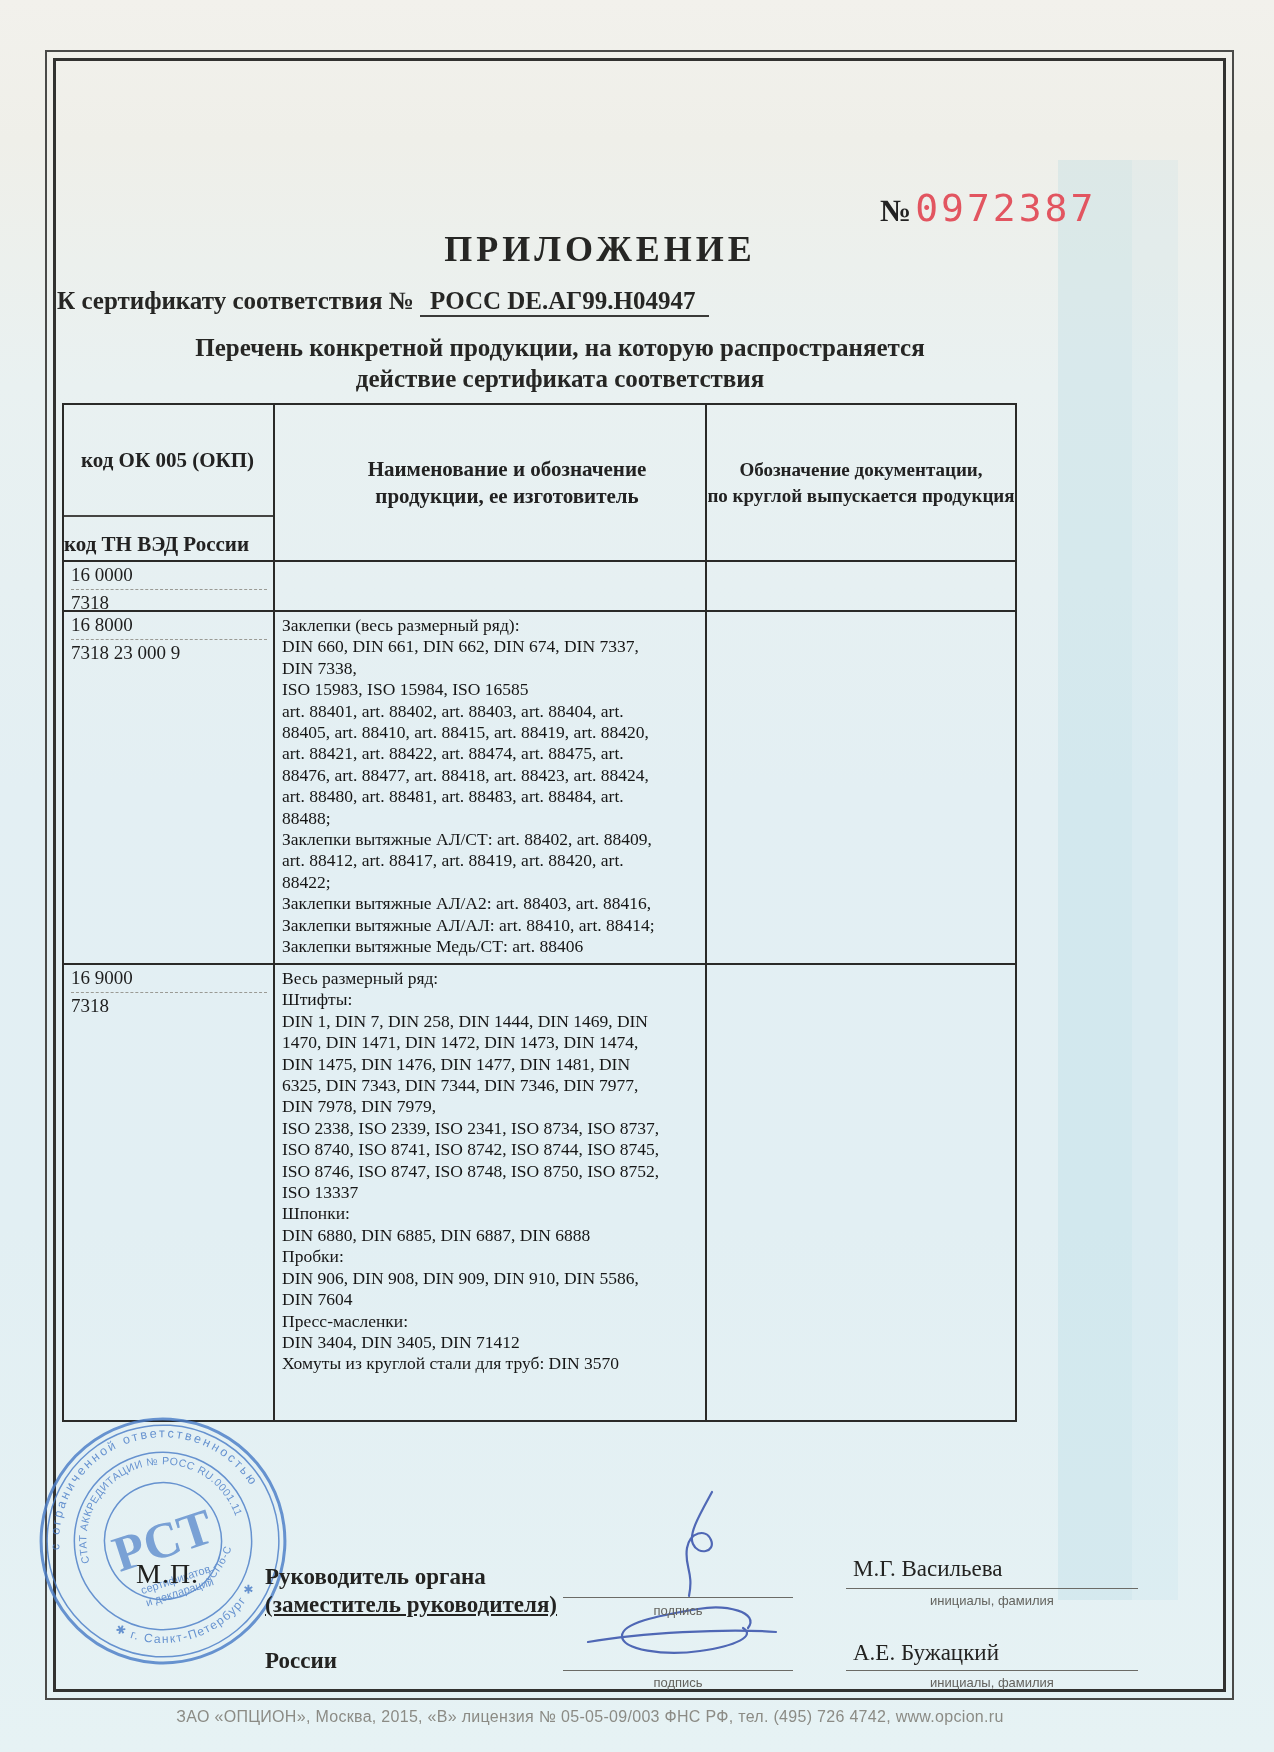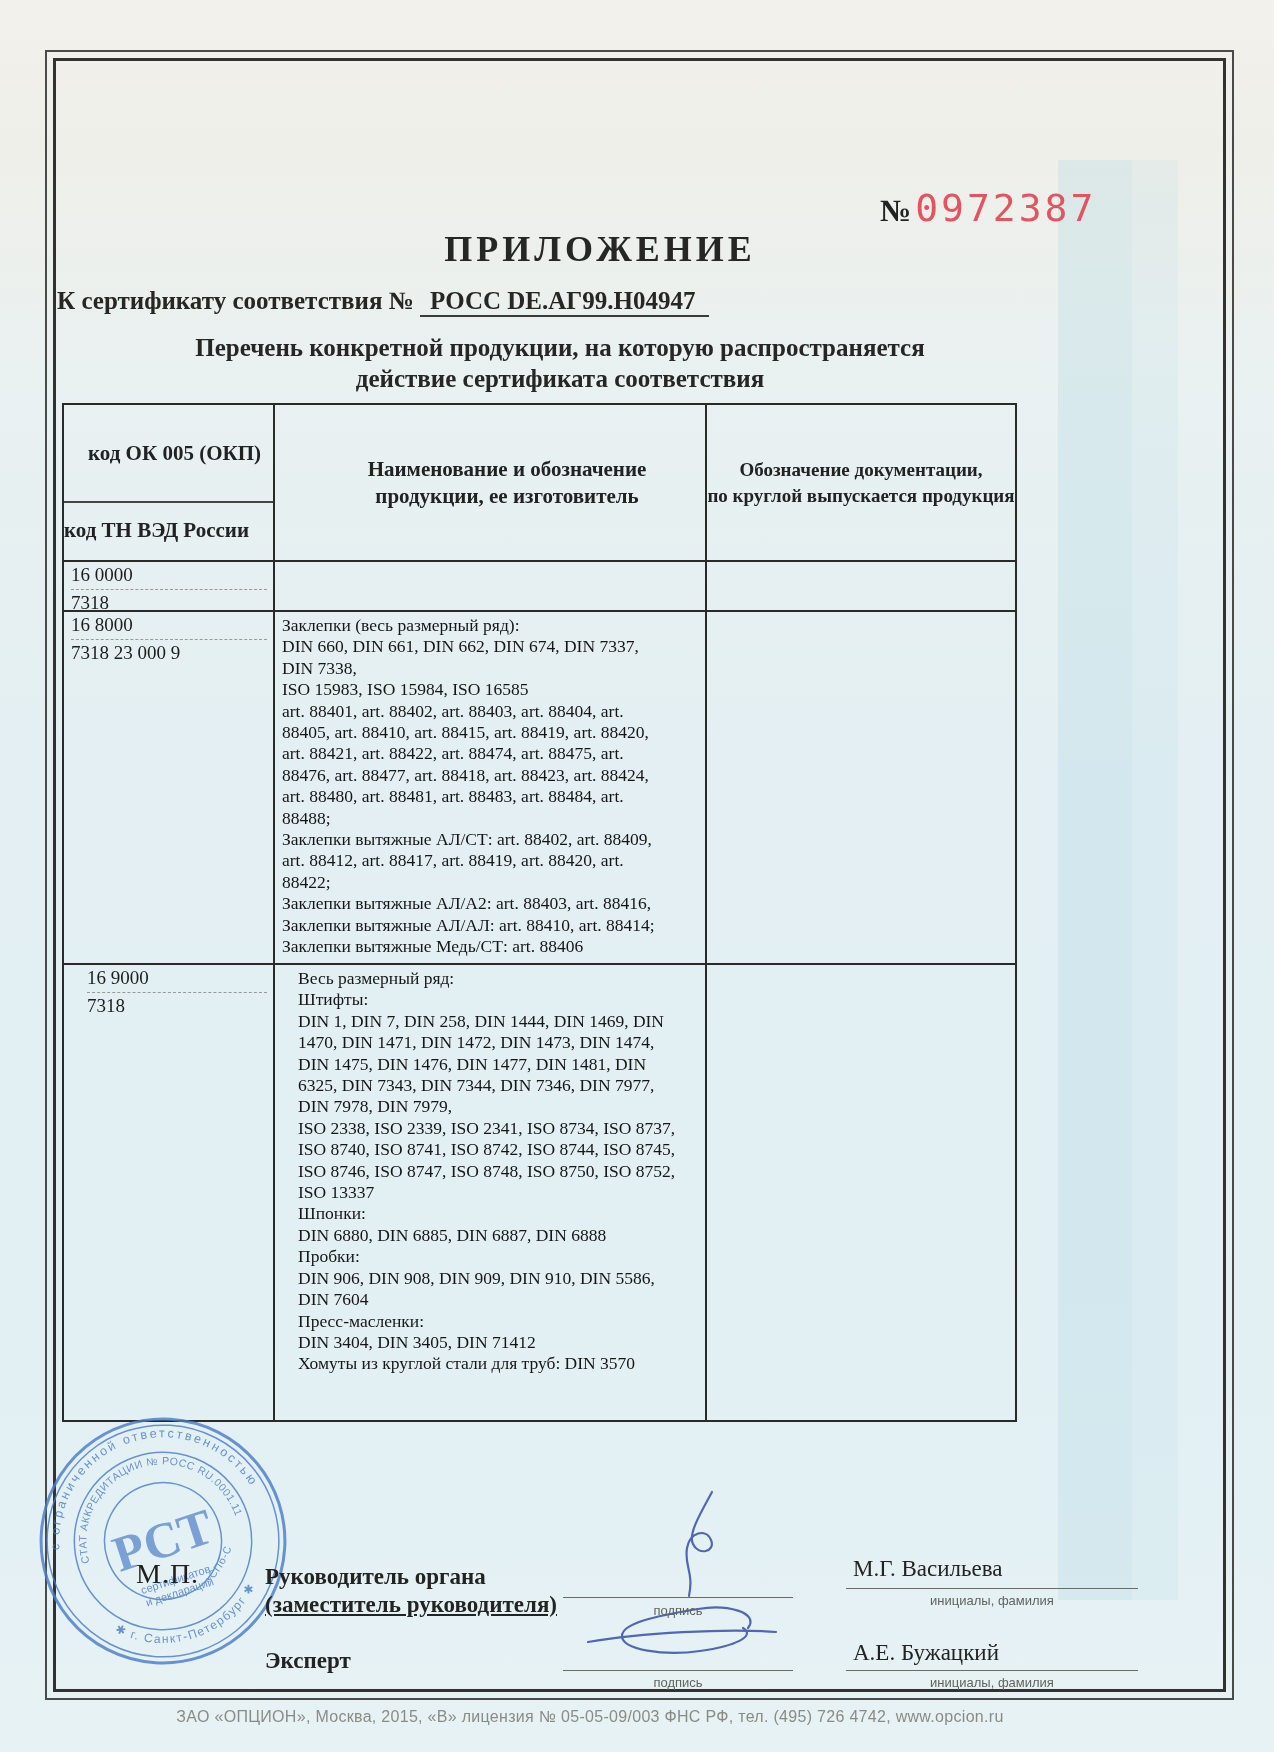--- a/index.html
+++ b/index.html
@@ -31,23 +31,23 @@
   .cert-line .cert-no{border-bottom:2px solid #3a3a38;padding:0 14px 1px 10px;}
 
   .desc{position:absolute;left:45px;width:1030px;text-align:center;font-size:25px;font-weight:bold;color:#262624;}
   .desc1{top:334px;} .desc2{top:365px;}
 
   .cert-table{position:absolute;left:62px;top:403px;display:grid;
               grid-template-columns:211px 432px 308px;grid-template-rows:157px 50px 353px 455px;
               border:2px solid #2a2a28;}
   .cell{border-right:2px solid #2a2a28;border-bottom:2px solid #2a2a28;overflow:hidden;box-sizing:border-box;}
   .cell.last-col{border-right:none;}
-  .cell.last-row{border-bottom:none;margin-left:16px;}
+  .cell.last-row{border-bottom:none;}
   .hcell{font-weight:bold;font-size:20px;color:#222;}
-  .hc1 .sub-top{height:98px;border-bottom:2px solid #454543;display:flex;align-items:center;padding-left:24px;box-sizing:border-box;font-size:21px;}
+  .hc1 .sub-top{height:112px;border-bottom:2px solid #454543;display:flex;align-items:center;padding-left:17px;box-sizing:border-box;font-size:21px;}
   .hc1 .sub-bot{height:55px;display:flex;align-items:center;box-sizing:border-box;font-size:21px;}
   .hc-mid{display:flex;align-items:center;justify-content:center;text-align:center;white-space:pre-line;font-size:21px;line-height:27px;padding-left:34px;}
   .hc-right{display:flex;align-items:center;justify-content:center;text-align:center;white-space:pre-line;font-size:19px;line-height:26px;}
   .code-cell{padding:1px 6px 0 7px;font-size:19px;}
   .code-top{display:block;border-bottom:1.5px dashed #9a9a94;padding:1px 0 3px 0;}
   .code-bot{display:block;padding-top:2px;}
   .prod-cell{padding:3px 4px 0 7px;font-size:17.5px;line-height:21.4px;white-space:pre-line;color:#161616;}
   .docs-cell{}
 
   .sig-label{position:absolute;font-weight:bold;font-size:23px;color:#232321;}
@@ -201,21 +201,21 @@
   </svg>
 
   <div class="sig-label" style="left:265px;top:1564px;">Руководитель органа</div>
   <div class="sig-label u" style="left:265px;top:1592px;">(заместитель руководителя)</div>
   <div class="sig-line" style="left:563px;top:1597px;width:230px;"></div>
   <div class="sig-caption" style="left:563px;top:1603px;width:230px;">подпись</div>
   <div class="sig-name" style="left:853px;top:1556px;">М.Г. Васильева</div>
   <div class="sig-line" style="left:846px;top:1588px;width:292px;"></div>
   <div class="sig-caption" style="left:846px;top:1593px;width:292px;">инициалы, фамилия</div>
 
-  <div class="sig-label" style="left:265px;top:1648px;">Эксперт</div>
+  <div class="sig-label" style="left:265px;top:1648px;">России</div>
   <div class="sig-line" style="left:563px;top:1670px;width:230px;"></div>
   <div class="sig-caption" style="left:563px;top:1675px;width:230px;">подпись</div>
   <div class="sig-name" style="left:853px;top:1640px;">А.Е. Бужацкий</div>
   <div class="sig-line" style="left:846px;top:1670px;width:292px;"></div>
   <div class="sig-caption" style="left:846px;top:1675px;width:292px;">инициалы, фамилия</div>
 
   <div class="imprint">ЗАО «ОПЦИОН», Москва, 2015, «В»    лицензия № 05-05-09/003 ФНС РФ,  тел. (495) 726 4742,  www.opcion.ru</div>
 
 </div>
 

